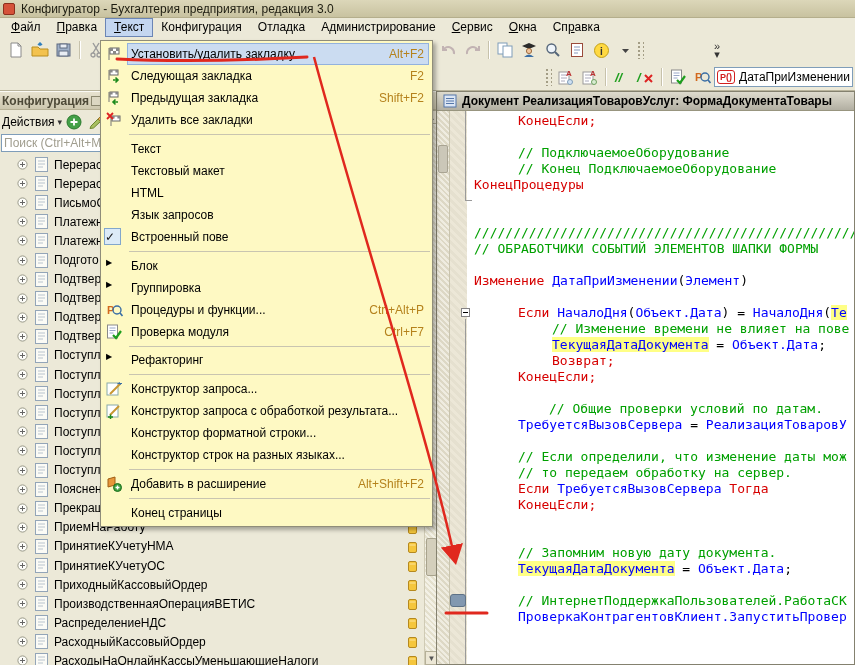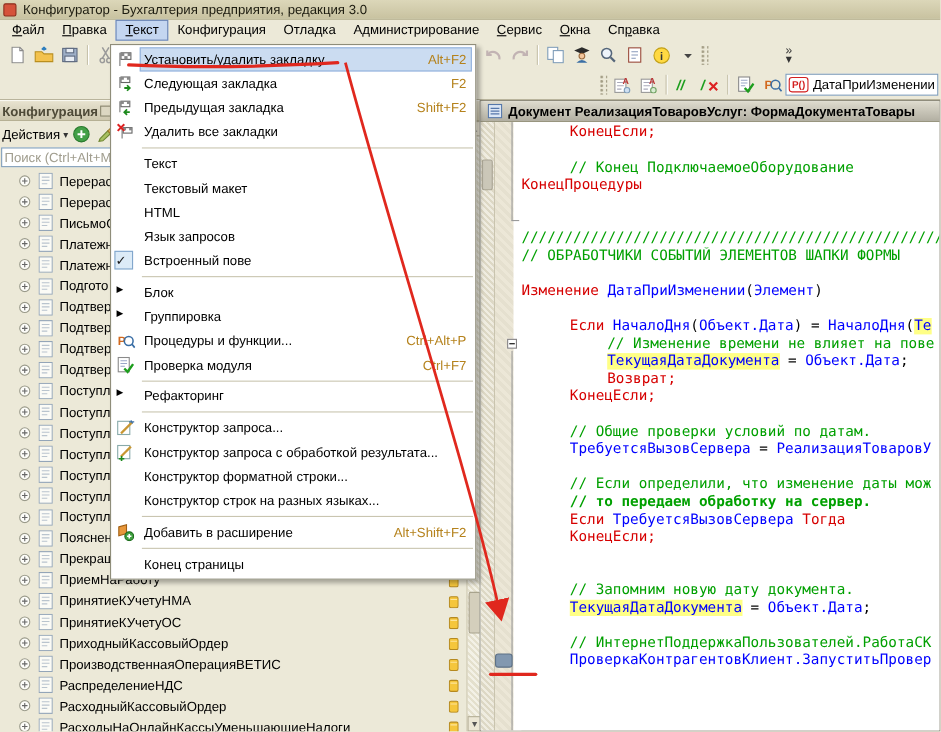--- a/index.html
+++ b/index.html
@@ -95,21 +95,21 @@
     border-left:1px solid #9a9a9a; border-bottom:1px solid #9a9a9a; }
   #rail2 { position:absolute; left:28px; top:208px; width:1px; bottom:0; background:#9a9a9a; }
   #fold-box { position:absolute; left:24px; width:9px; height:9px; background:#fff;
     border:1px solid #848284; }
   #fold-box::after { content:""; position:absolute; left:1px; top:3px; width:5px; height:1px; background:#000; }
   #bookmark { position:absolute; left:13px; width:16px; height:13px;
     background:#8298b0; border:1px solid #5d7186; border-radius:3px; }
 
   
   #text-menu { left:100px; top:40px; width:333px; z-index:50;
-    background:#ffffff; border:1px solid #8f8d7a; box-shadow:3px 3px 4px rgba(0,0,0,.3);
+    background:#fef9c3; border:1px solid #8f8d7a; box-shadow:3px 3px 4px rgba(0,0,0,.3);
     padding:2px 0; }
   .mi { height:22px; position:relative; display:flex; align-items:center;
     padding-left:30px; padding-right:8px; color:#000; white-space:nowrap; }
   .mi .micon { position:absolute; left:5px; top:3px; display:flex; }
   .mi .chk { position:absolute; left:3px; top:2px; width:17px; height:17px;
     background:#dcebf7; border:1px solid #82a7cc; color:#1a1a1a; font-size:12px;
     text-align:center; line-height:16px; }
   .mi .short { margin-left:auto; color:#b5821c; }
   .mi .subar { margin-left:auto; font-size:8px; color:#000; }
   .mi.selected::before { content:""; position:absolute; left:26px; right:3px; top:0; bottom:0;
@@ -932,40 +932,41 @@
     </div>
     <div id="ed-margin"></div>
     <div id="ed-foldcol"></div>
     <div id="rail1" style="height: 90px;"></div>
     <div id="rail2"></div>
     <div id="fold-box" style="top: 197px;"></div>
     <div id="bookmark" style="top: 483px;"></div>
     <div id="code">
         <div class="cl" style="padding-left: 44px;"><span class="seg-k">КонецЕсли;</span></div>
         <div class="cl" style="padding-left: 0px;"></div>
+        <div class="cl" style="padding-left: 44px;"><span class="seg-c">// ПодключаемоеОборудование</span></div>
         <div class="cl" style="padding-left: 44px;"><span class="seg-c">// Конец ПодключаемоеОборудование</span></div>
         <div class="cl" style="padding-left: 0px;"><span class="seg-k">КонецПроцедуры</span></div>
         <div class="cl" style="padding-left: 0px;"></div>
         <div class="cl" style="padding-left: 0px;"></div>
         <div class="cl" style="padding-left: 0px;"><span class="seg-c">////////////////////////////////////////////////////////////</span></div>
         <div class="cl" style="padding-left: 0px;"><span class="seg-c">// ОБРАБОТЧИКИ СОБЫТИЙ ЭЛЕМЕНТОВ ШАПКИ ФОРМЫ</span></div>
         <div class="cl" style="padding-left: 0px;"></div>
         <div class="cl" style="padding-left: 0px;"><span class="seg-k">Изменение </span><span class="seg-i">ДатаПриИзменении</span><span class="seg-p">(</span><span class="seg-i">Элемент</span><span class="seg-p">)</span></div>
         <div class="cl" style="padding-left: 0px;"></div>
         <div class="cl" style="padding-left: 44px;"><span class="seg-k">Если </span><span class="seg-i">НачалоДня</span><span class="seg-p">(</span><span class="seg-i">Объект.Дата</span><span class="seg-p">) = </span><span class="seg-i">НачалоДня</span><span class="seg-p">(</span><span class="seg-h">Те</span></div>
         <div class="cl" style="padding-left: 78px;"><span class="seg-c">// Изменение времени не влияет на пове</span></div>
         <div class="cl" style="padding-left: 78px;"><span class="seg-h">ТекущаяДатаДокумента</span><span class="seg-p"> = </span><span class="seg-i">Объект.Дата</span><span class="seg-p">;</span></div>
         <div class="cl" style="padding-left: 78px;"><span class="seg-k">Возврат;</span></div>
         <div class="cl" style="padding-left: 44px;"><span class="seg-k">КонецЕсли;</span></div>
         <div class="cl" style="padding-left: 0px;"></div>
-        <div class="cl" style="padding-left: 44px;"><span class="seg-c">// Общие проверки условий по датам.</span></div>
+        <div class="cl" style="padding-left: 44px; text-align: center;"><span class="seg-c">// Общие проверки условий по датам.</span></div>
         <div class="cl" style="padding-left: 44px;"><span class="seg-i">ТребуетсяВызовСервера</span><span class="seg-p"> = </span><span class="seg-i">РеализацияТоваровУ</span></div>
         <div class="cl" style="padding-left: 0px;"></div>
         <div class="cl" style="padding-left: 44px;"><span class="seg-c">// Если определили, что изменение даты мож</span></div>
-        <div class="cl" style="padding-left: 44px; font-weight: bold;"><span class="seg-c">// то передаем обработку на сервер.</span></div>
+        <div class="cl" style="padding-left: 44px;"><span class="seg-c">// то передаем обработку на сервер.</span></div>
         <div class="cl" style="padding-left: 44px;"><span class="seg-k">Если </span><span class="seg-i">ТребуетсяВызовСервера</span><span class="seg-k"> Тогда</span></div>
         <div class="cl" style="padding-left: 44px;"><span class="seg-k">КонецЕсли;</span></div>
         <div class="cl" style="padding-left: 0px;"></div>
         <div class="cl" style="padding-left: 44px; margin-top: 16px;"><span class="seg-c">// Запомним новую дату документа.</span></div>
         <div class="cl" style="padding-left: 44px;"><span class="seg-h">ТекущаяДатаДокумента</span><span class="seg-p"> = </span><span class="seg-i">Объект.Дата</span><span class="seg-p">;</span></div>
         <div class="cl" style="padding-left: 0px;"></div>
         <div class="cl" style="padding-left: 44px;"><span class="seg-c">// ИнтернетПоддержкаПользователей.РаботаСК</span></div>
         <div class="cl" style="padding-left: 44px;"><span class="seg-i">ПроверкаКонтрагентовКлиент.ЗапуститьПровер</span></div>
       </div>
   </div>

